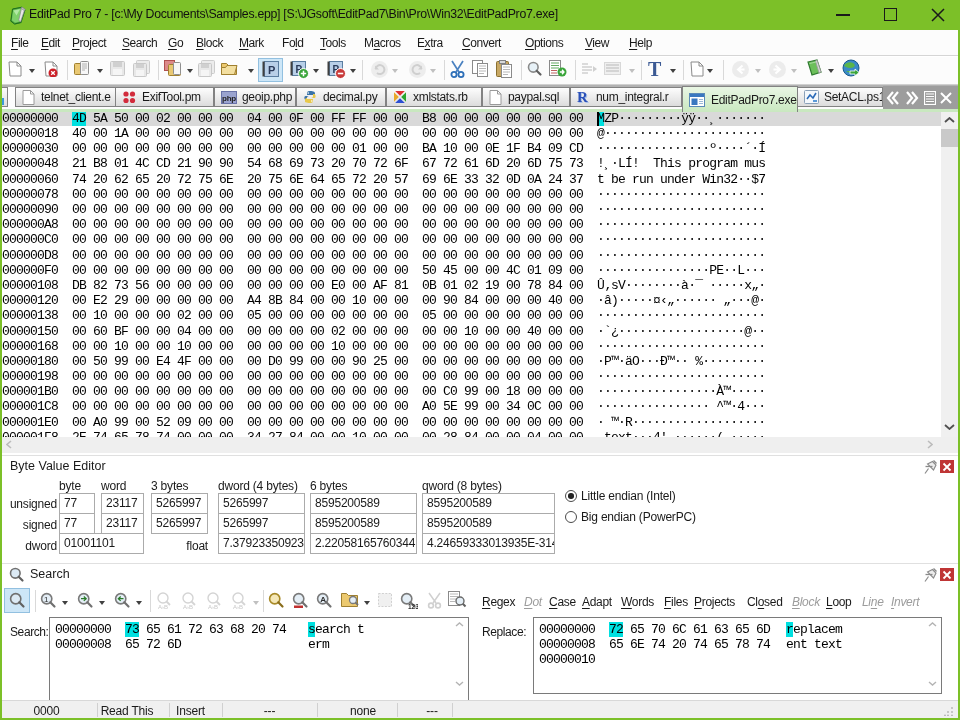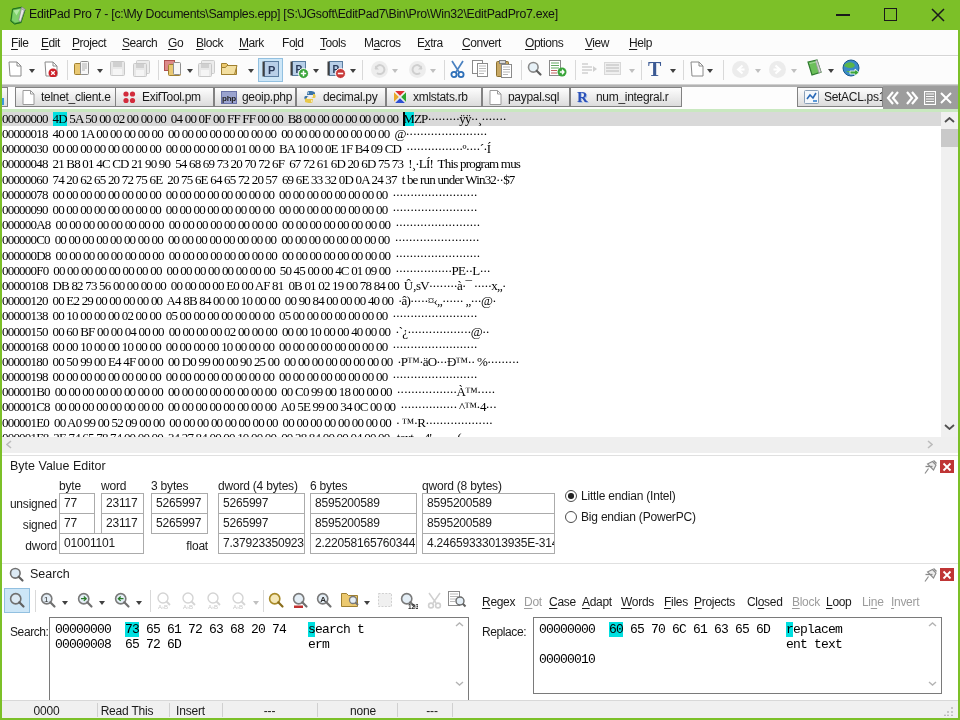--- a/index.html
+++ b/index.html
@@ -18,21 +18,21 @@
 
 #tabs { left:2px; top:85px; width:956px; height:27px; background:#fdfdfd; border-top:2px solid #b2b2b2; }
 .tab { position:absolute; top:87px; height:20px; background:linear-gradient(#fdfdfd,#dcdcdc);
   border:1px solid #828282; display:flex; align-items:center; padding-left:6px;
   font-size:12px; letter-spacing:-0.3px; color:#1a1a1a; white-space:nowrap; overflow:hidden; }
 .tab.act { top:86px; height:26px; background:linear-gradient(#e9f6e4,#c9e8c0); border-bottom:none; z-index:3; }
 #graypanel { left:883px; top:86px; width:75px; height:24px; background:#9d9d9d; color:#fff; border-bottom:1px solid #777; }
 #greenstrip { left:2px; top:109px; width:956px; height:3px; background:#c9e8c0; z-index:2; }
 
 #hex { left:2px; top:111px; width:939px; height:326px; background:#fff; overflow:hidden; }
-#hexrows { position:absolute; left:0px; top:-0.1px; font-family:Liberation Serif, serif;
+#hexrows { position:absolute; left:0px; top:-0.1px; font-family:Liberation Mono, monospace;
   font-size:13px; letter-spacing:-0.8px; line-height:15.2px; color:#000; white-space:pre; }
 .hxl { height:15.2px; }
 .hl0 { background:#d9d9d9; width:939px; }
 .cy { background:#00e0e0; }
 .cur { box-shadow:inset 2px 0 0 #000; }
 
 #vsb { left:941px; top:111px; width:17px; height:326px; background:#f0f0f0; }
 #vsb .thumb { position:absolute; left:0; top:18px; width:17px; height:18px; background:#c9c9c9; }
 #hsb { left:2px; top:437px; width:956px; height:16px; background:#efefef; }
 
@@ -43,21 +43,21 @@
 .bvlab { position:absolute; font-size:12px; letter-spacing:-0.2px; color:#1a1a1a; }
 .bvrow { position:absolute; font-size:12px; letter-spacing:-0.2px; color:#1a1a1a; text-align:right; }
 .ibox { position:absolute; background:#fff; border:1px solid #ababab; font-size:12px; letter-spacing:-0.2px;
   color:#1a1a1a; padding:2px 0 0 4px; overflow:hidden; white-space:nowrap; }
 .radio { position:absolute; width:12px; height:12px; border:1.2px solid #4a4a4a; border-radius:50%; background:#fff; }
 .radio.sel::after { content:""; position:absolute; left:2.2px; top:2.2px; width:5.5px; height:5.5px; border-radius:50%; background:#222; }
 .rlab { position:absolute; font-size:12px; letter-spacing:-0.2px; color:#1a1a1a; }
 
 #stools { left:2px; top:587px; width:956px; height:28px; background:#fff; }
 .sopt { position:absolute; top:595px; font-size:12px; letter-spacing:-0.3px; color:#1a1a1a; }
-.sopt.dim { color:#9c9c9c; }
+.sopt.dim { color:#9c9c9c;font-style:italic; }
 #sfields { left:2px; top:615px; width:956px; height:85px; background:#fff; }
 .flab { position:absolute; font-size:12px; letter-spacing:-0.4px; color:#1a1a1a; }
 .fbox { position:absolute; background:#fff; border:1px solid #7a7a7a; }
 .fline { position:absolute; font-family:"Liberation Mono",monospace; font-size:13px; letter-spacing:-0.8px;
   color:#000; white-space:pre; }
 
 #status { left:2px; top:700px; width:956px; height:18px; background:#f0f0f0; border-top:1px solid #d8d8d8; }
 .scell { position:absolute; top:3px; font-size:12px; letter-spacing:-0.2px; color:#1a1a1a; text-align:center; }
 .ssep { position:absolute; top:2px; width:1px; height:14px; background:#d0d0d0; }
 u { text-decoration:underline; text-underline-offset:2px; }
@@ -297,20 +297,29 @@
 <div class="tab" style="left:482px;width:88px;">
       <svg width="13" height="15" viewBox="0 0 13 15" style="margin:0 6px 0 0;flex:none">
         <path d="M1 0.5 h7.5 l3.5 3.5 v10.5 h-11 z" fill="#fff" stroke="#9a9a9a"></path>
         <path d="M8.5 0.5 v3.5 h3.5" fill="none" stroke="#9a9a9a"></path>
       </svg>
       <span>paypal.sql</span>
     </div>
 <div class="tab" style="left:570px;width:112px;">
       <span style="flex:none;display:inline-block;width:14px;height:14px;margin-right:5px;color:#2a50b8;font-size:15px;font-weight:bold;font-family:'Liberation Serif';line-height:14px;text-shadow:1px 1px 0 #a8c0e8">R</span>
       <span>num_integral.r</span>
+    </div>
+<div class="tab act" style="left:682px;width:116px;">
+      <svg width="16" height="14" viewBox="0 0 16 14" style="margin:0 6px 0 0;flex:none">
+        <rect x="0.5" y="0.5" width="15" height="13" fill="#fff" stroke="#5a8ab8"></rect>
+        <rect x="1" y="1" width="14" height="3" fill="#3a78c0"></rect>
+        <rect x="2.5" y="5.5" width="6" height="6.5" fill="#3a78c0"></rect>
+        <path d="M10 6.5 h4 M10 8.5 h4 M10 10.5 h4" stroke="#9ab8d8" stroke-width="1"></path>
+      </svg>
+      <span>EditPadPro7.exe</span>
     </div>
 <div class="tab" style="left:797px;width:86px;">
       <svg width="15" height="14" viewBox="0 0 15 14" style="margin:0 5px 0 0;flex:none">
         <rect x="0.5" y="0.5" width="14" height="13" rx="1" fill="#f4f8fc" stroke="#8aa0b8"></rect>
         <path d="M3 9 L6 5 L9 8 L12 3" stroke="#2a6ab8" stroke-width="1.6" fill="none"></path>
         <path d="M9 10 l4 0 0 2 -4 0 z" fill="#5a9ad8"></path>
       </svg>
       <span>SetACL.ps1</span>
     </div>
   <div class="abs" id="graypanel">
@@ -516,22 +525,23 @@
       <div class="fline" style="left:258px;top:19px">erm</div>
       <div style="position:absolute;right:4px;top:4px;line-height:0"><svg width="9" height="5">
             <path d="M1 4 L4.5 1 L8 4" fill="none" stroke="#b4b4b4" stroke-width="1.4"></path>
           </svg></div>
       <div style="position:absolute;right:4px;top:63px;line-height:0"><svg width="9" height="5">
             <path d="M1 1 L4.5 4 L8 1" fill="none" stroke="#b4b4b4" stroke-width="1.4"></path>
           </svg></div>
     </div>
     <div class="flab" style="left:480px;top:10px">Replace:</div>
     <div class="fbox" style="left:531px;top:2px;width:409px;height:77px">
-      <div class="fline" style="left:5px;top:4px">00000000  <span class="cy">60</span> 65 70 6C 61 63 65 6D</div>
+      <div class="fline" style="left:5px;top:4px">00000000  <span class="cy">72</span> 65 70 6C 61 63 65 6D</div>
       <div class="fline" style="left:252px;top:4px"><span class="cy">r</span>eplacem</div>
+      <div class="fline" style="left:5px;top:19px">00000008  65 6E 74 20 74 65 78 74</div>
       <div class="fline" style="left:252px;top:19px">ent text</div>
       <div class="fline" style="left:5px;top:34px">00000010</div>
       <div style="position:absolute;right:4px;top:4px;line-height:0"><svg width="9" height="5">
             <path d="M1 4 L4.5 1 L8 4" fill="none" stroke="#b4b4b4" stroke-width="1.4"></path>
           </svg></div>
       <div style="position:absolute;right:4px;top:63px;line-height:0"><svg width="9" height="5">
             <path d="M1 1 L4.5 4 L8 1" fill="none" stroke="#b4b4b4" stroke-width="1.4"></path>
           </svg></div>
     </div>
   </div>

